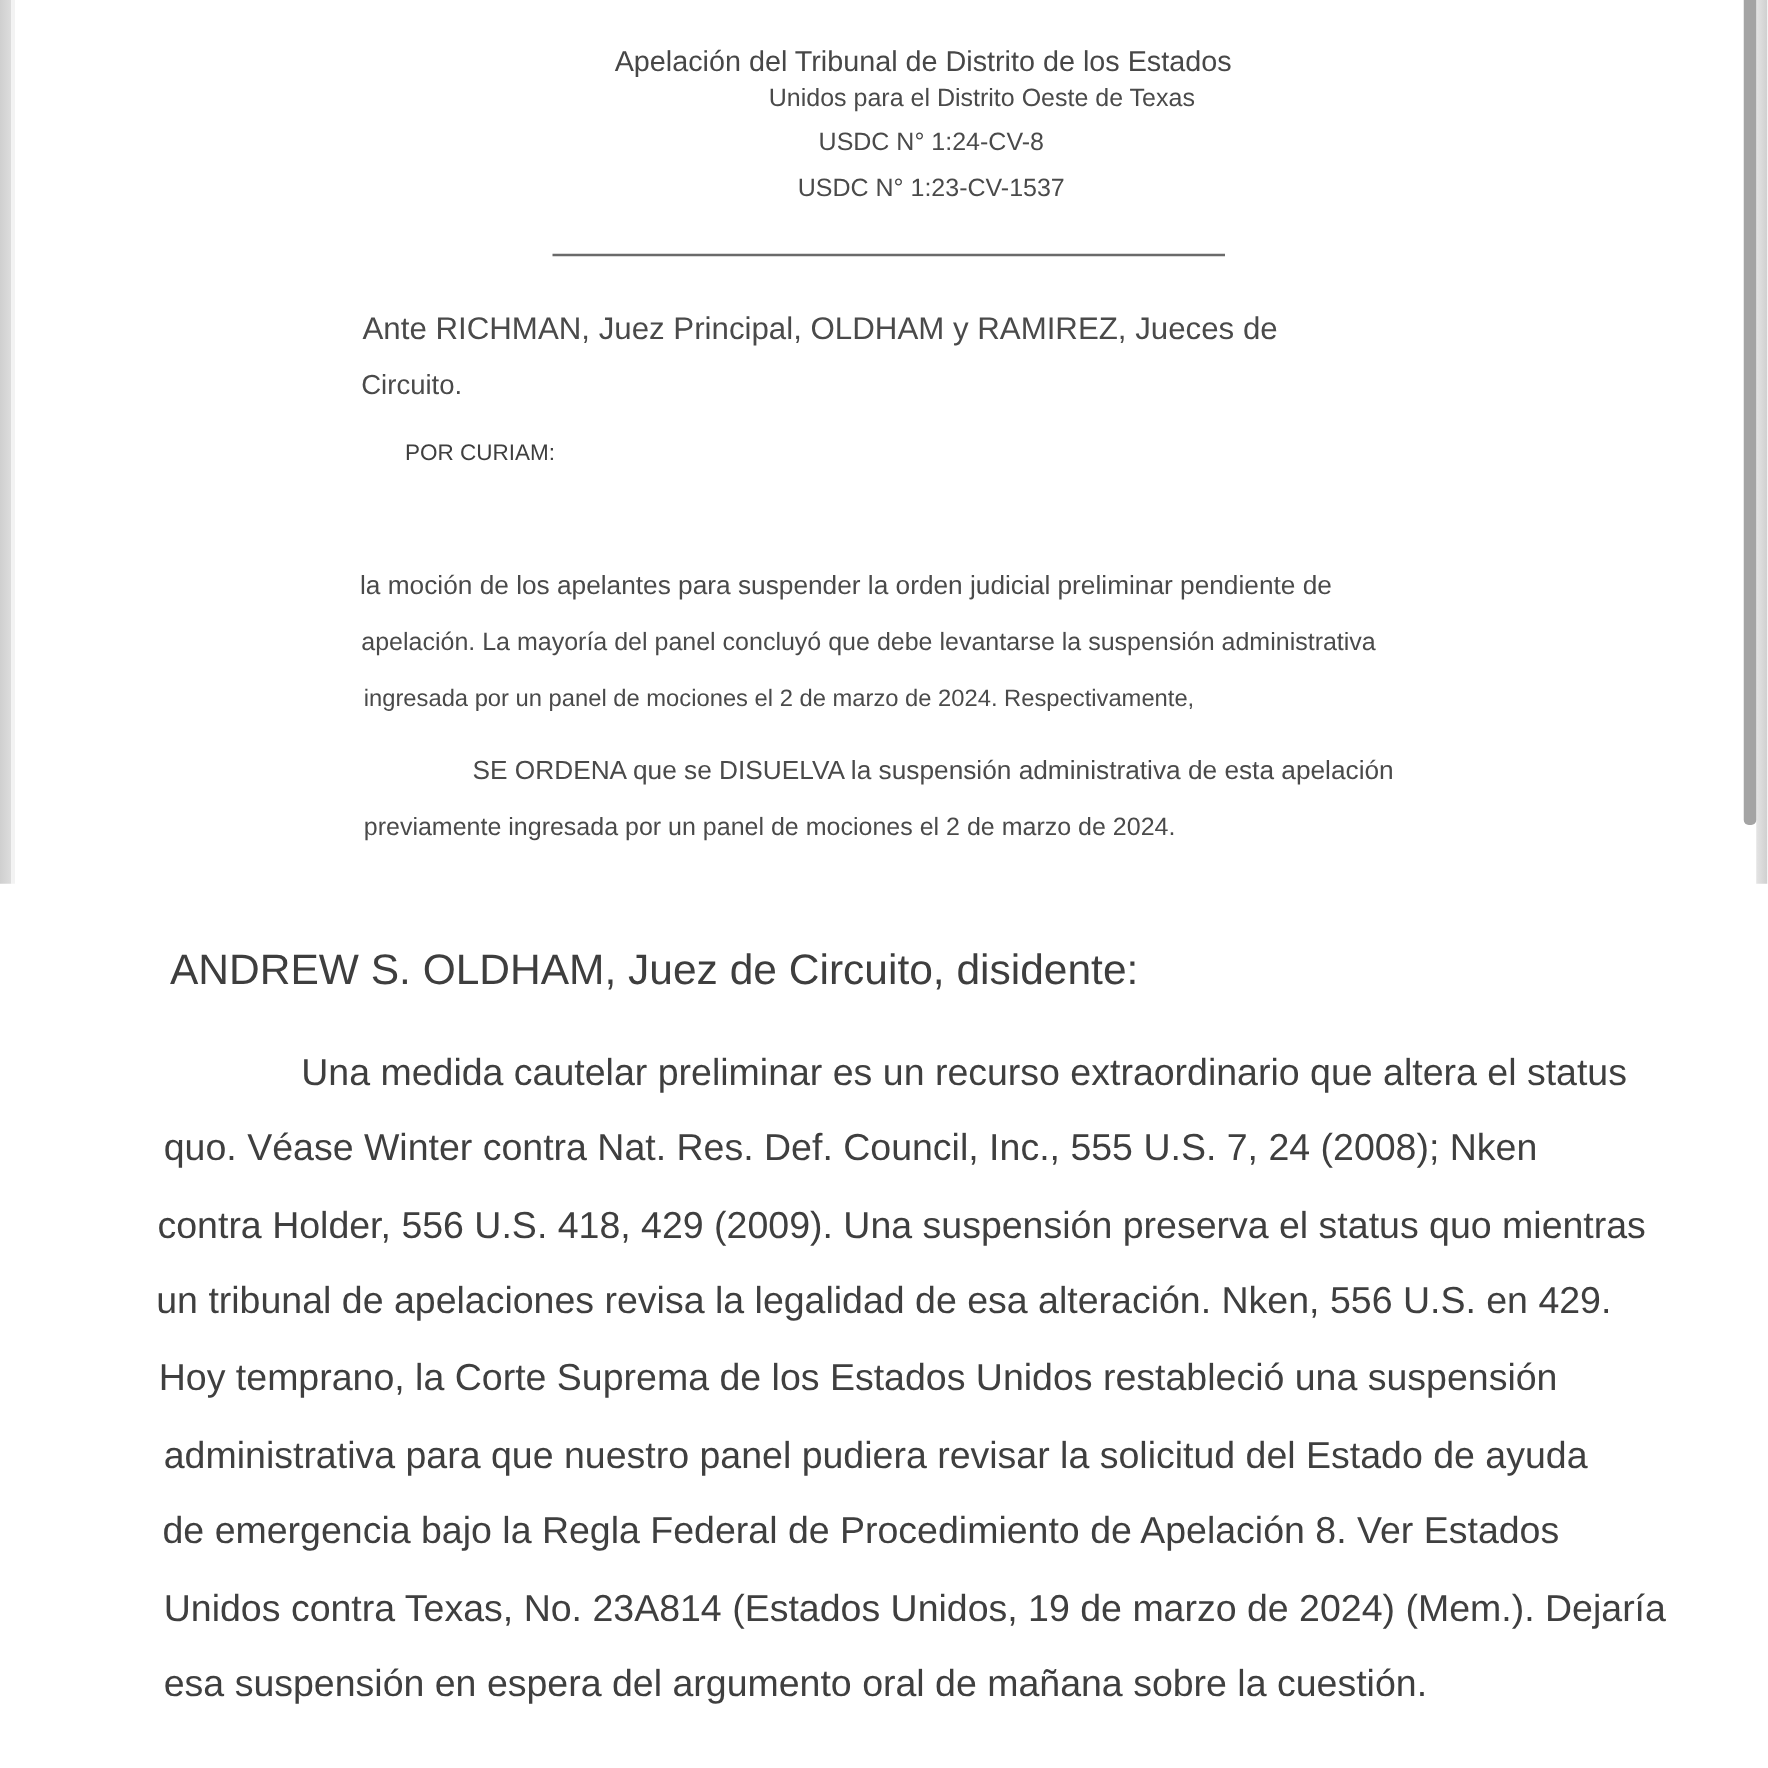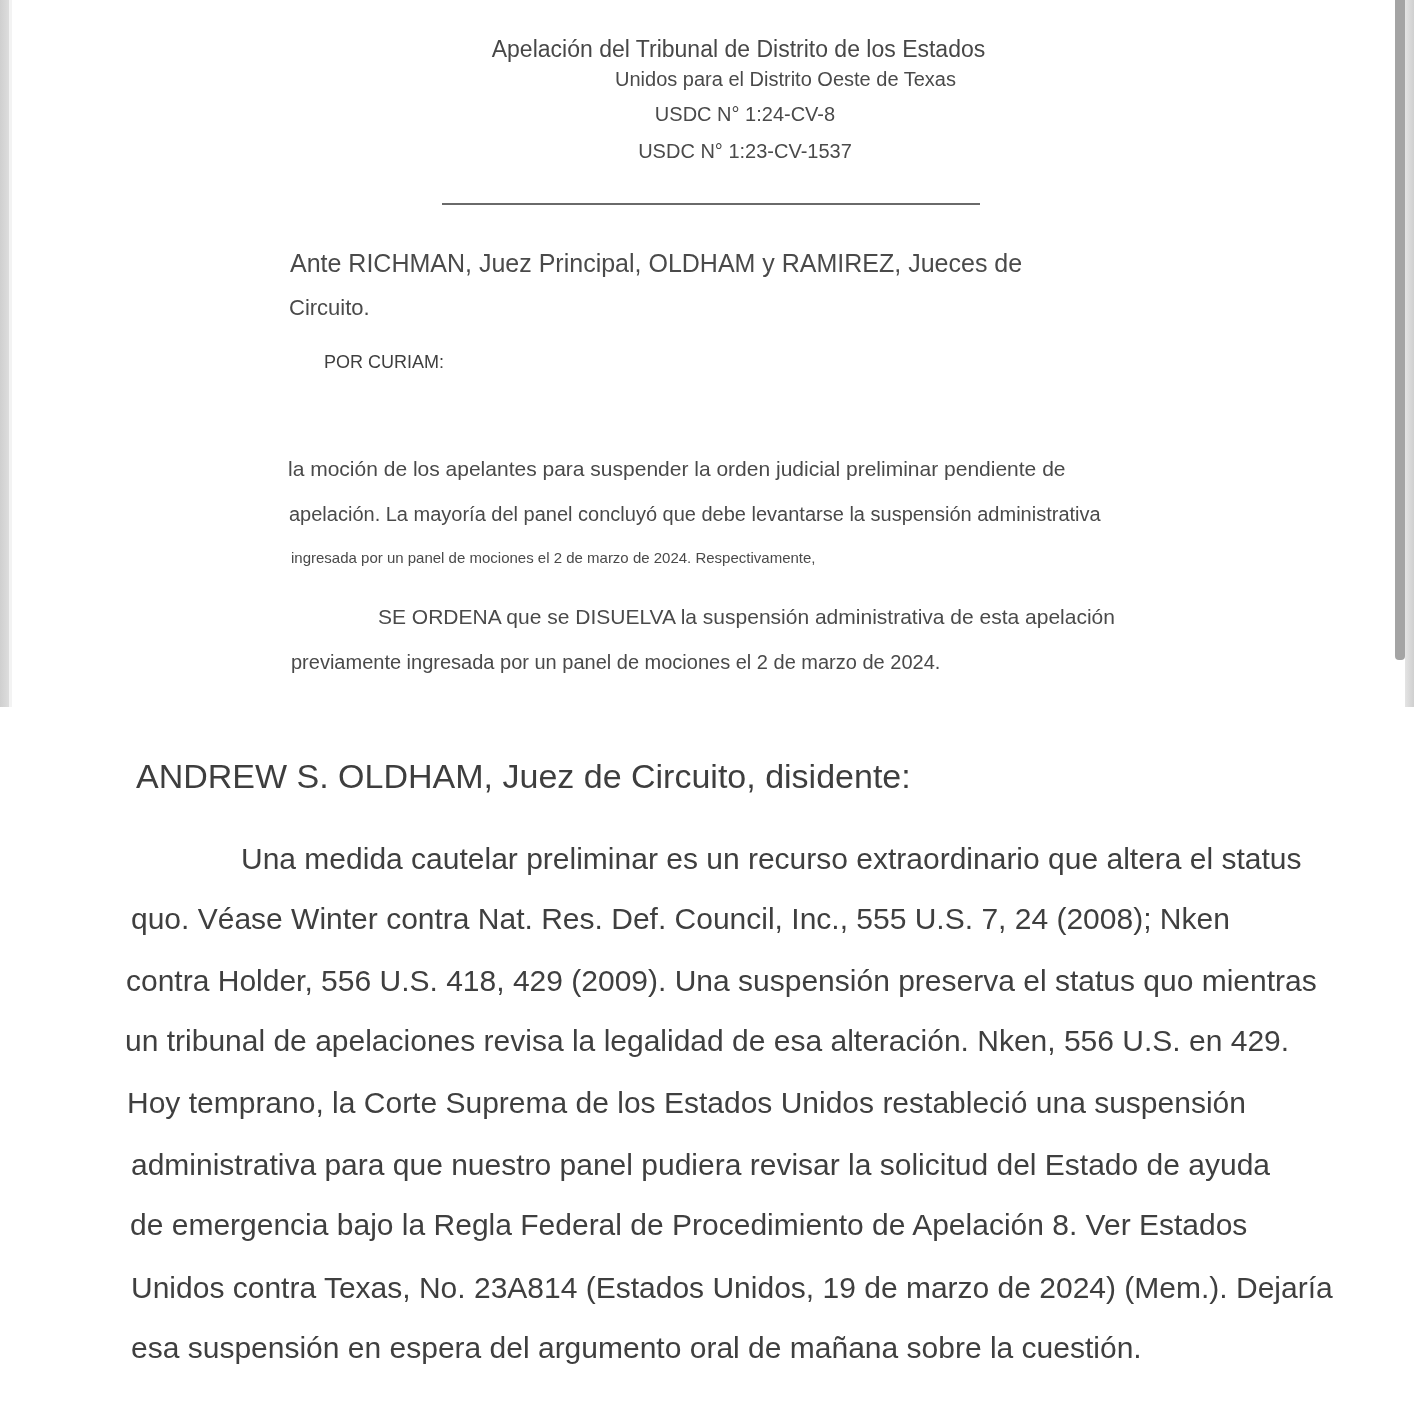--- a/index.html
+++ b/index.html
@@ -62,21 +62,21 @@
       width: 538px; height: 2px;
       background: #6a6a6a;
     }
     .panel1 { left: 250px; top: 249px; font-size: 25px; color: #4a4a4a; }
     .panel2 { left: 249px; top: 295px; font-size: 22px; color: #4a4a4a; }
     .curiam { left: 284px; top: 352px; font-size: 18px; color: #3f3f3f; }
     .p1 { font-size: 20px; color: #4a4a4a; }
     .p1l1 { left: 332px; top: 413px; }
     .p1l2 { left: 248px; top: 457px; font-size: 21px; }
     .p1l3 { left: 249px; top: 503px; }
-    .p1l4 { left: 251px; top: 549px; font-size: 15px; }
+    .p1l4 { left: 251px; top: 549px; font-size: 19px; }
     .p2l1 { left: 338px; top: 605px; font-size: 21px; }
     .p2l2 { left: 251px; top: 651px; font-size: 20px; }
     .dissent-title { left: 96px; top: 757px; font-size: 34px; color: #3e3e3e; }
     .body-line { font-size: 30px; color: #3f3f3f; }
     .b1 { left: 201px; top: 842px; }
     .b2 { left: 91px; top: 902px; }
     .b3 { left: 86px; top: 964px; }
     .b4 { left: 85px; top: 1024px; }
     .b5 { left: 87px; top: 1086px; }
     .b6 { left: 91px; top: 1148px; }

